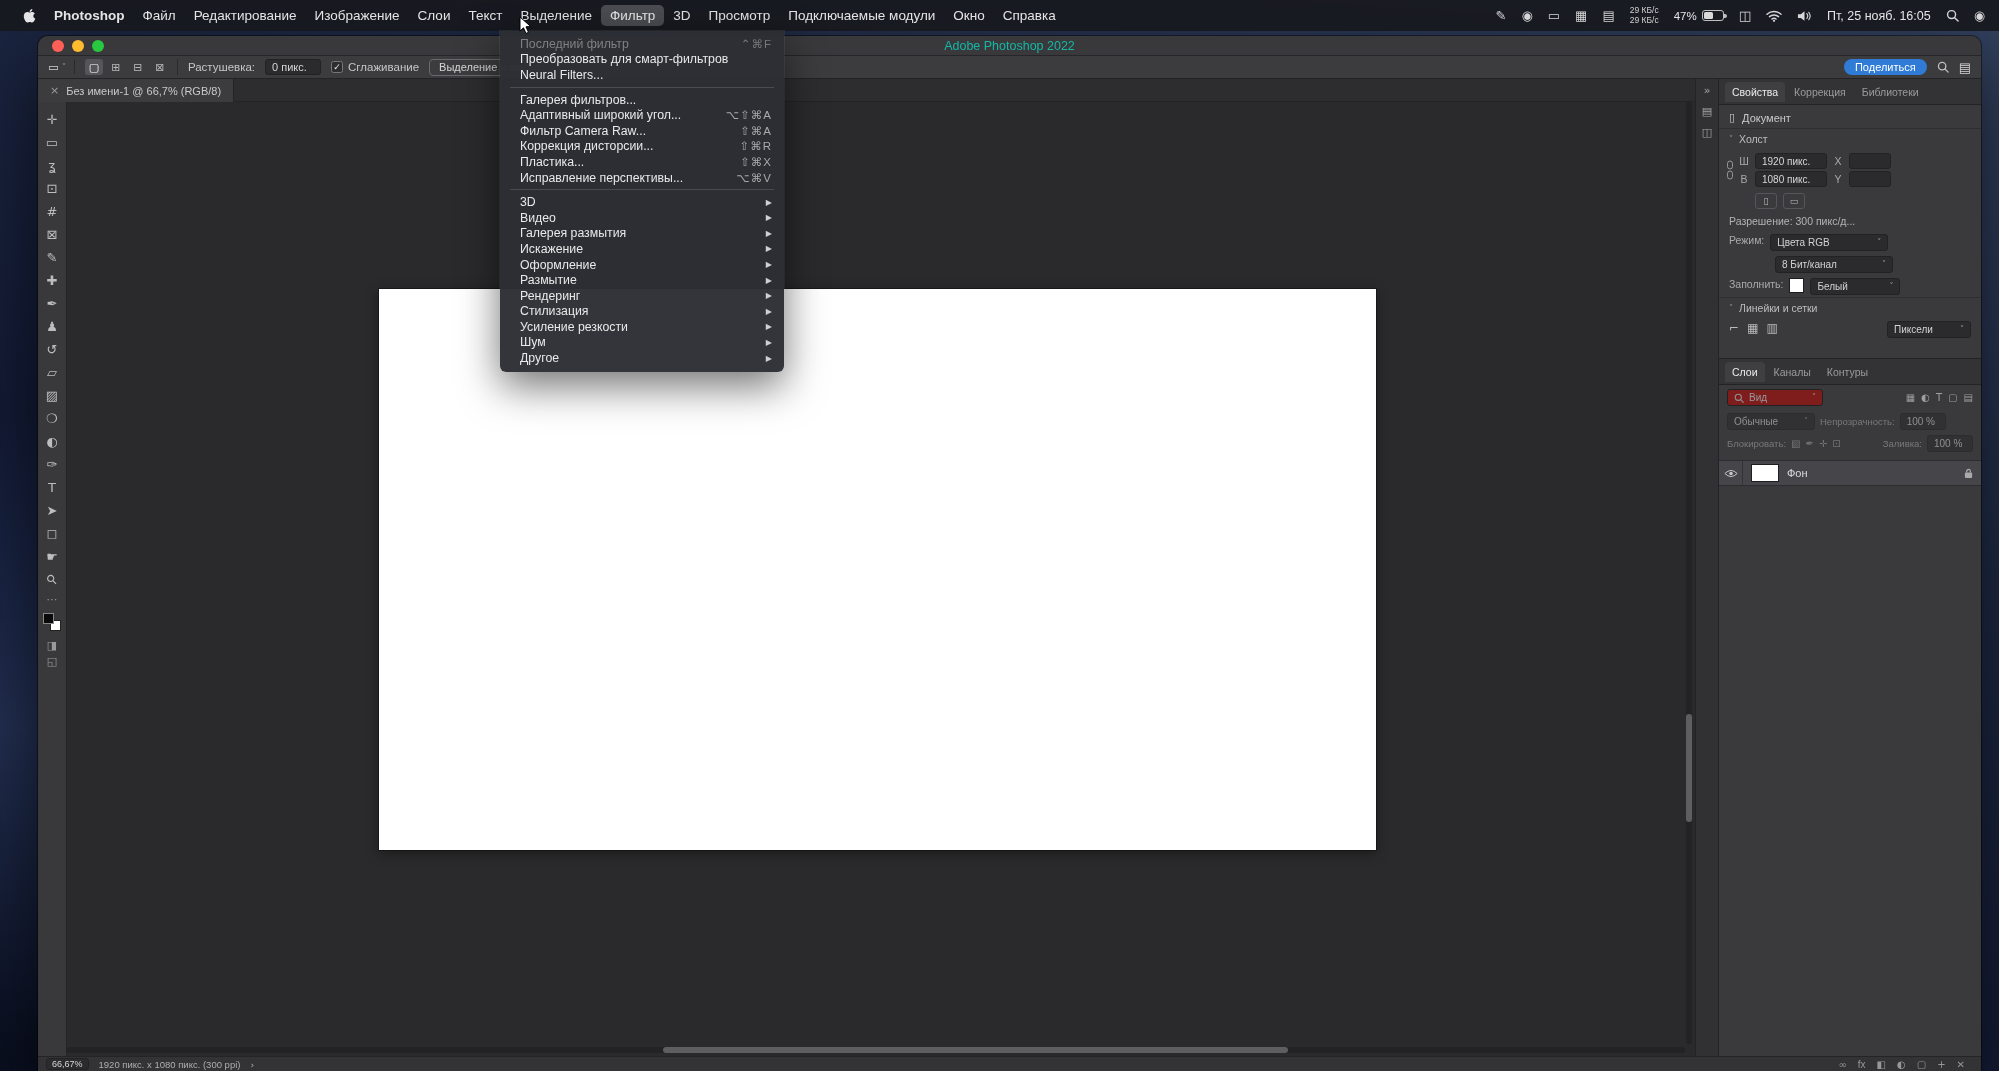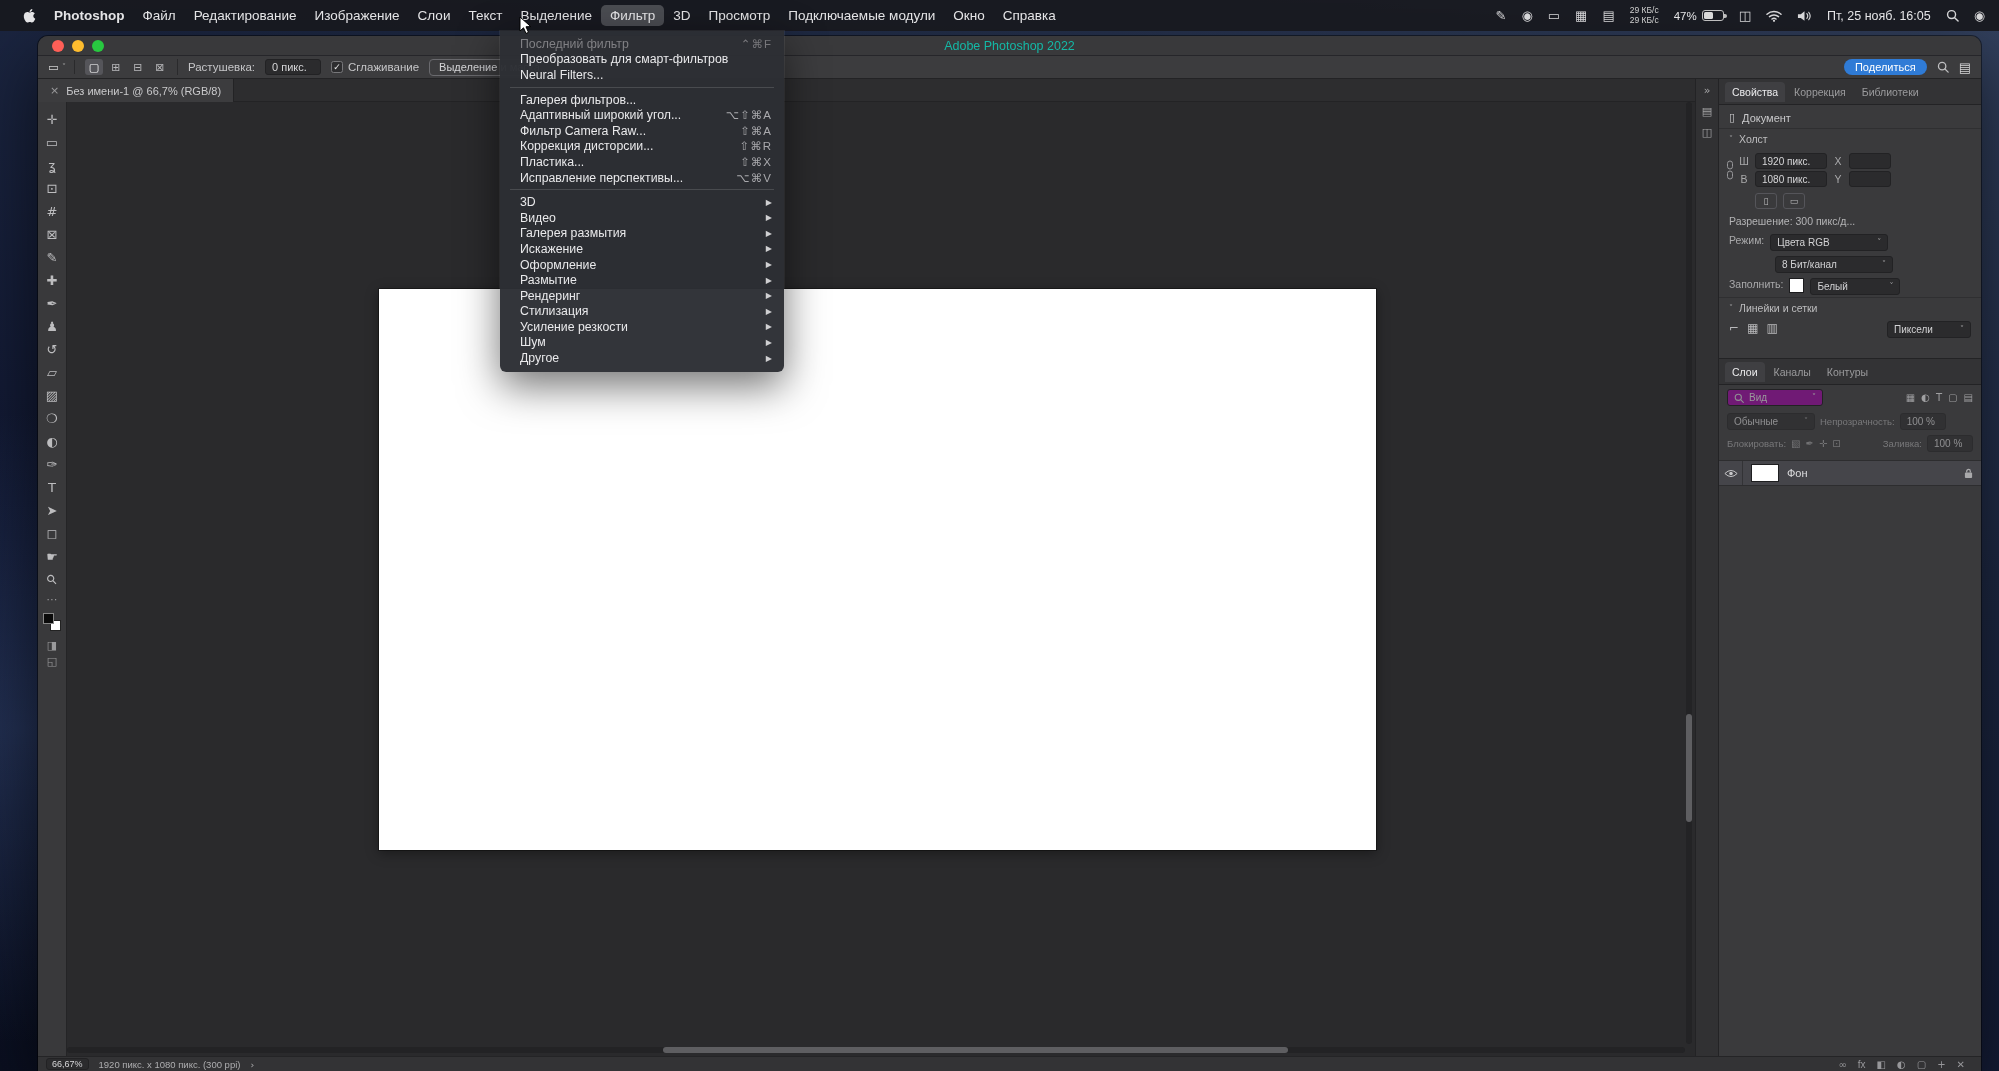--- a/index.html
+++ b/index.html
@@ -120,21 +120,21 @@
   .pp-row.indent { padding-left:56px; }
   .plab { color:#a9a9ab; white-space:nowrap; }
   .sel { background:#2b2b2d; border:1px solid #222224; border-radius:3px; height:17px; padding:0 6px; display:inline-flex; align-items:center; gap:6px; color:#d2d2d4; justify-content:space-between; font-size:10px; }
   .sel .caret-s { margin-left:auto; }
   .w120 { width:118px; } .w92 { width:90px; } .w88 { width:88px; } .w84 { width:84px; } .wv { width:46px; }
   .fill-swatch { width:15px; height:15px; background:#fff; border:1px solid #1c1c1e; display:inline-block; }
   .rg-icons { display:flex; gap:8px; font-size:12px; color:#b9b9bb; align-items:center; }
 
   .layers-panel { height:470px; font-size:10px; border-bottom:none; }
   .lp-filter { display:flex; align-items:center; gap:6px; padding:4px 8px; }
-  .searchbox { background:#701a75; border:1px solid #222224; border-radius:3px; height:17px; display:inline-flex; align-items:center; gap:5px; padding:4px 6px; width:96px; color:#9a9a9c; }
+  .searchbox { background:#7f1d1d; border:1px solid #222224; border-radius:3px; height:17px; display:inline-flex; align-items:center; gap:5px; padding:4px 6px; width:96px; color:#9a9a9c; }
   .lp-ficons { display:flex; gap:6px; margin-left:auto; color:#9f9fa1; font-size:10px; align-items:center; }
   .lp-row { display:flex; align-items:center; gap:5px; padding:2.5px 8px; }
   .lock-ic { font-size:10px; color:#9f9fa1; }
   .layer-row { margin-top:6px; height:26px; background:#45454a; border-top:1px solid #2d2d2f; border-bottom:1px solid #2d2d2f;
     display:flex; align-items:center; }
   .eye { width:24px; align-self:stretch; display:flex; align-items:center; justify-content:center; border-right:1px solid #333336; }
   .thumb { width:28px; height:18px; background:#fff; border:1px solid #1e1e20; margin:0 8px; }
   .lname { font-size:11px; color:#dedee0; }
   .llock { margin-left:auto; margin-right:8px; display:flex; }
 

